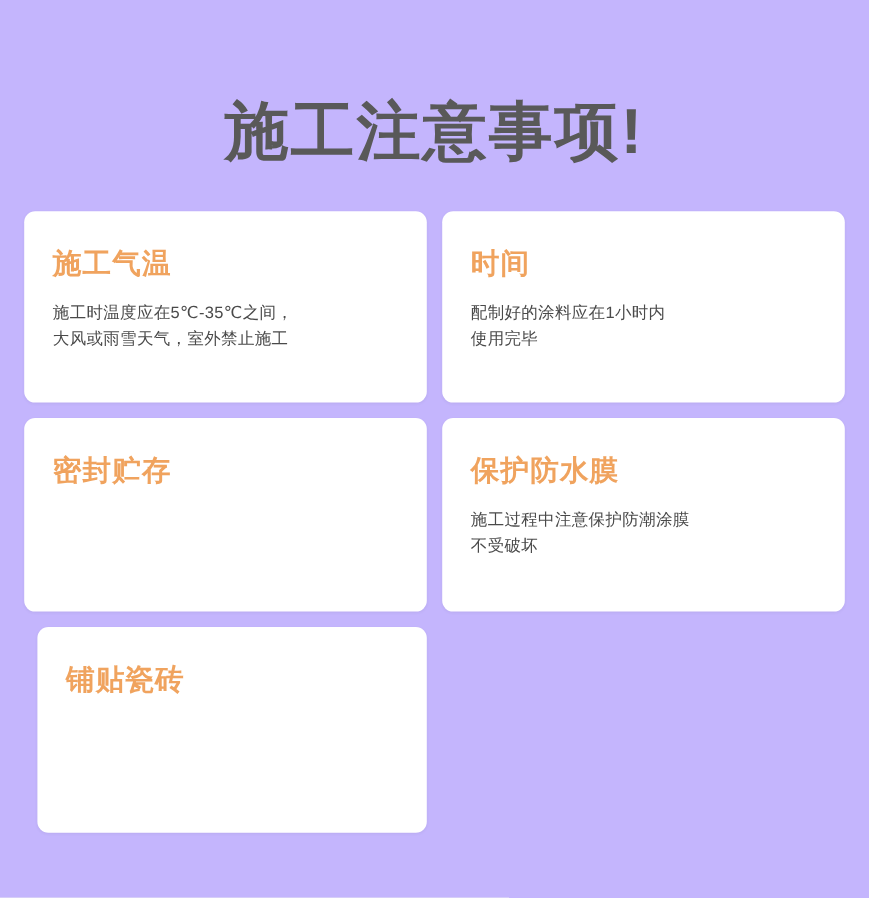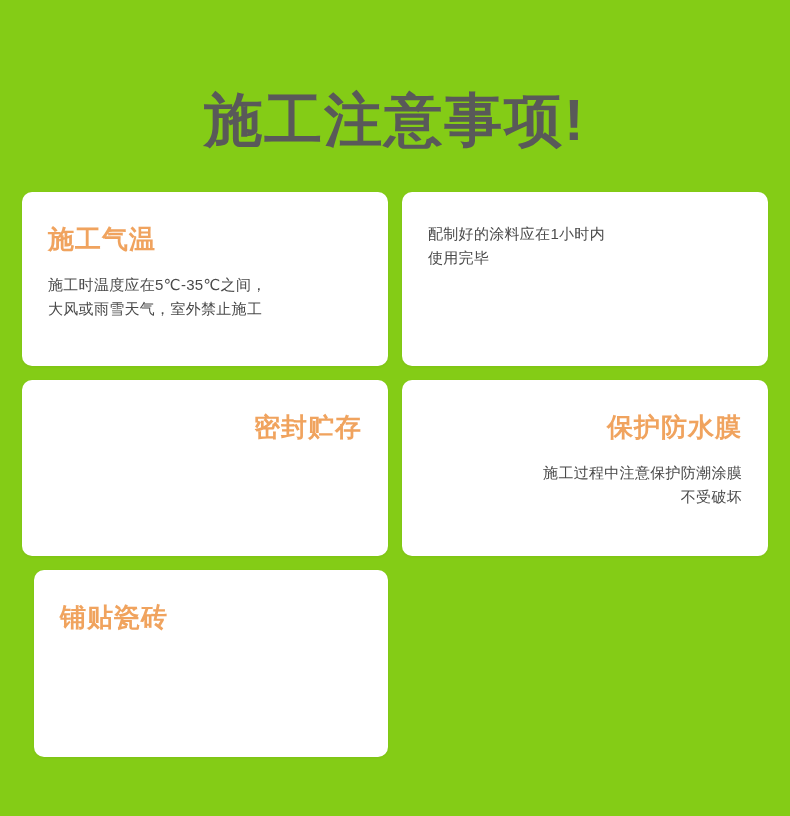--- a/index.html
+++ b/index.html
@@ -10,21 +10,21 @@
     width: 790px;
     height: 816px;
     background: #f0f0f0;
     font-family: "Liberation Sans", "DejaVu Sans", sans-serif;
     overflow: hidden;
   }
   .page {
     width: 790px;
     height: 816px;
     box-sizing: border-box;
-    background: #84cc16;
+    background: #c4b5fd;
     display: flex;
     flex-direction: column;
     align-items: center;
     padding: 0 22px;
   }
   .page-title {
     margin-top: 88px;
     margin-bottom: 40px;
     font-size: 58px;
     line-height: 1.1;
@@ -41,21 +41,21 @@
     row-gap: 14px;
   }
   .card {
     background: #ffffff;
     border-radius: 10px;
     box-sizing: border-box;
     padding: 30px 26px 26px 26px;
     box-shadow: 0 1px 3px rgba(0,0,0,0.05);
   }
   .card-row-1 { min-height: 174px; }
-  .card-row-2 { min-height: 176px; text-align: right; }
+  .card-row-2 { min-height: 176px; }
   .card-row-3 { min-height: 187px; margin-left: 12px; }
   .card-title {
     font-size: 26px;
     font-weight: bold;
     color: #f0a35e;
     margin: 0 0 16px 0;
     letter-spacing: 1px;
   }
   .card-body {
     font-size: 15px;
@@ -75,20 +75,21 @@
 
   <div class="cards-grid">
 
     <div class="card card-row-1">
       <div class="card-title">施工气温</div>
       <p class="card-body">施工时温度应在5℃-35℃之间，
 大风或雨雪天气，室外禁止施工</p>
     </div>
 
     <div class="card card-row-1">
+      <div class="card-title">时间</div>
       <p class="card-body">配制好的涂料应在1小时内
 使用完毕</p>
     </div>
 
     <div class="card card-row-2">
       <div class="card-title">密封贮存</div>
     </div>
 
     <div class="card card-row-2">
       <div class="card-title">保护防水膜</div>

